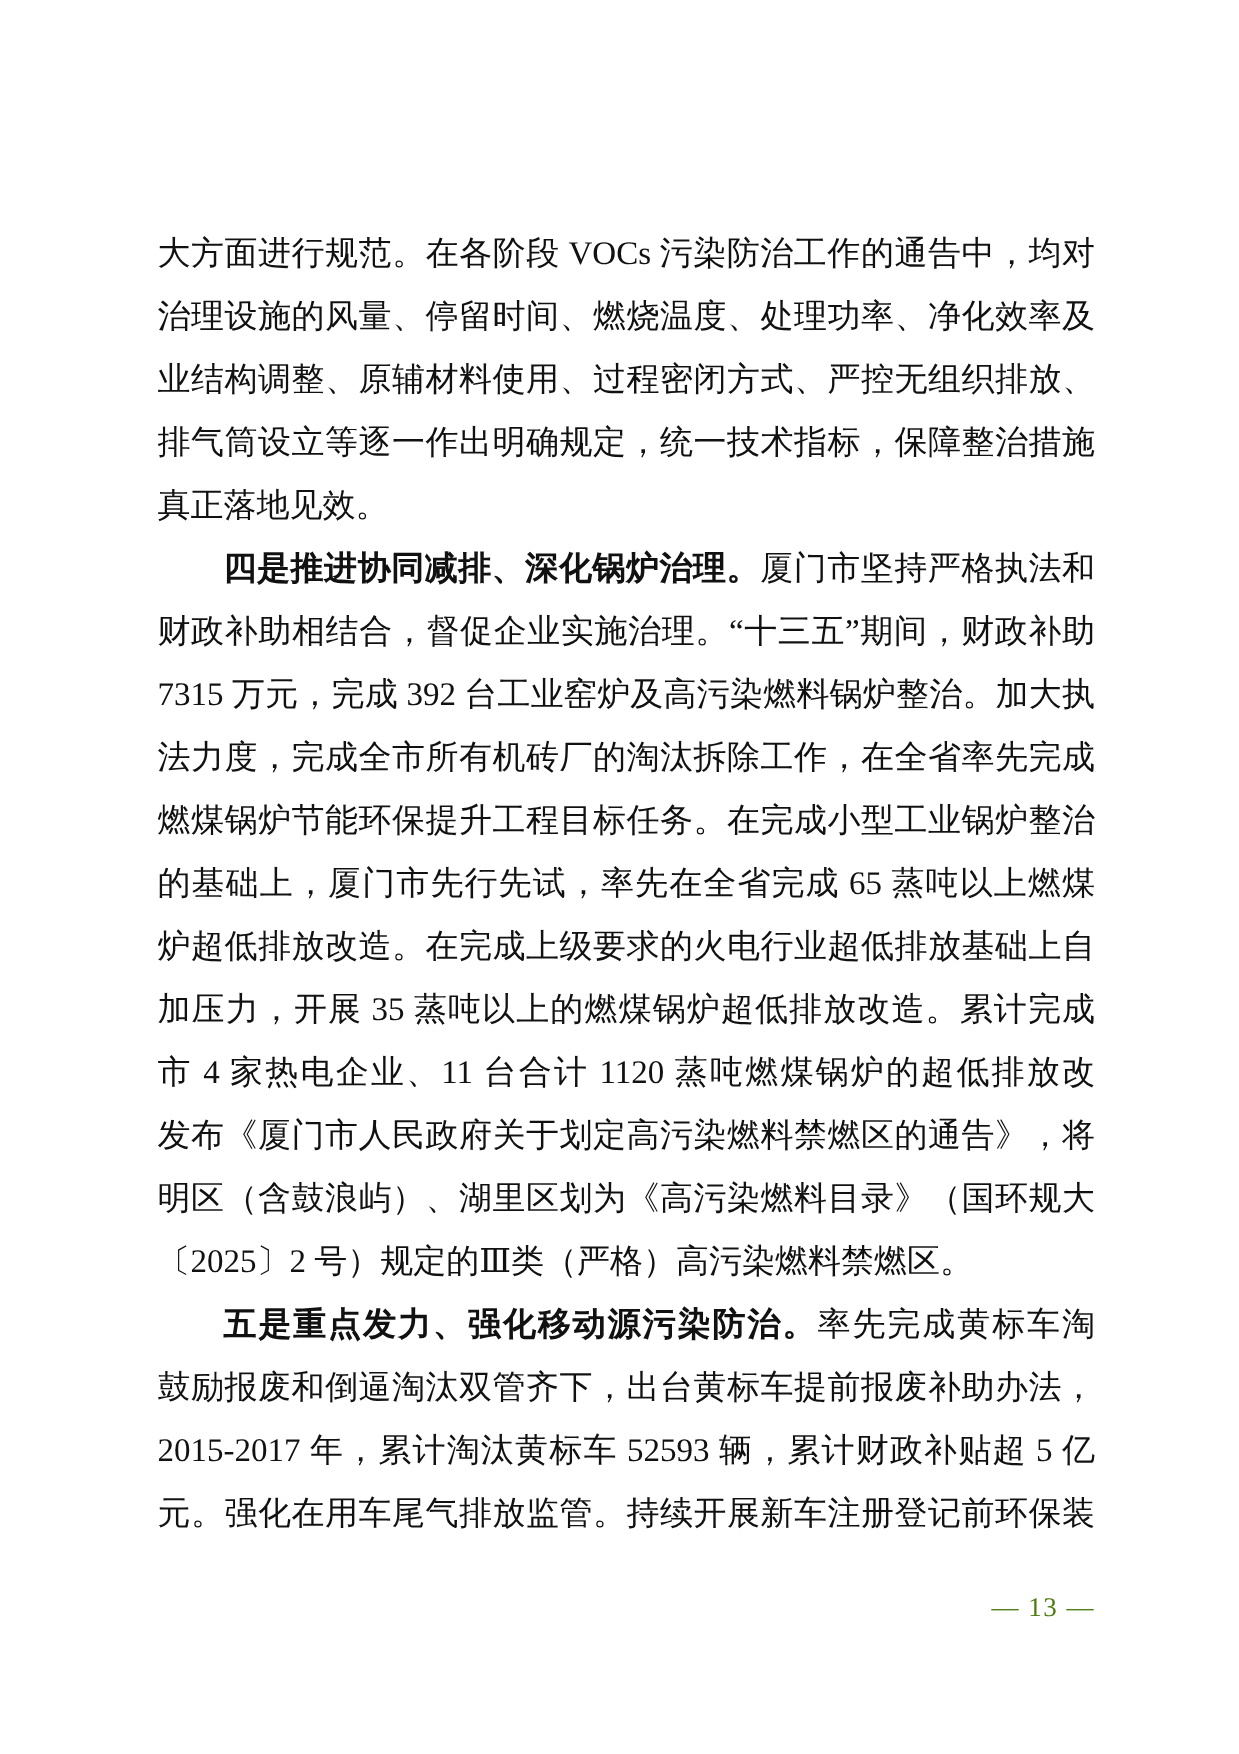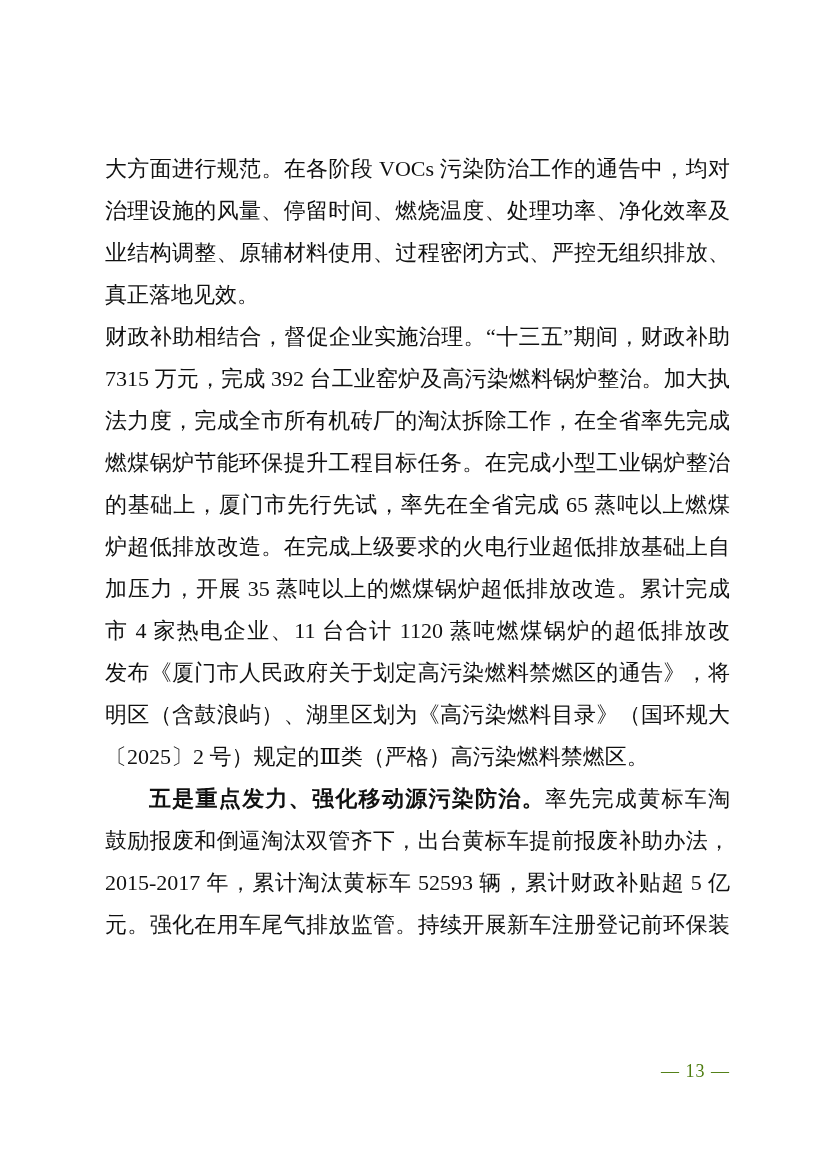--- a/index.html
+++ b/index.html
@@ -54,24 +54,26 @@
 </head>
 <body>
 
 <div class="page">
   <div class="content">
 
     <div>
       <div class="line">大方面进行规范。在各阶段 VOCs 污染防治工作的通告中，均对产</div>
       <div class="line">治理设施的风量、停留时间、燃烧温度、处理功率、净化效率及</div>
       <div class="line">业结构调整、原辅材料使用、过程密闭方式、严控无组织排放、</div>
+      <div class="line">排气筒设立等逐一作出明确规定，统一技术指标，保障整治措施</div>
       <div class="line end">真正落地见效。</div>
     </div>
 
     <div>
+      <div class="line indent"><span class="b">四是推进协同减排、深化锅炉治理。</span><span>厦门市坚持严格执法和</span></div>
       <div class="line">财政补助相结合，督促企业实施治理。“十三五”期间，财政补助</div>
       <div class="line">7315 万元，完成 392 台工业窑炉及高污染燃料锅炉整治。加大执</div>
       <div class="line">法力度，完成全市所有机砖厂的淘汰拆除工作，在全省率先完成</div>
       <div class="line">燃煤锅炉节能环保提升工程目标任务。在完成小型工业锅炉整治</div>
       <div class="line">的基础上，厦门市先行先试，率先在全省完成 65 蒸吨以上燃煤锅</div>
       <div class="line">炉超低排放改造。在完成上级要求的火电行业超低排放基础上自</div>
       <div class="line">加压力，开展 35 蒸吨以上的燃煤锅炉超低排放改造。累计完成全</div>
       <div class="line">市 4 家热电企业、11 台合计 1120 蒸吨燃煤锅炉的超低排放改造。</div>
       <div class="line">发布《厦门市人民政府关于划定高污染燃料禁燃区的通告》，将思</div>
       <div class="line">明区（含鼓浪屿）、湖里区划为《高污染燃料目录》（国环规大气</div>

